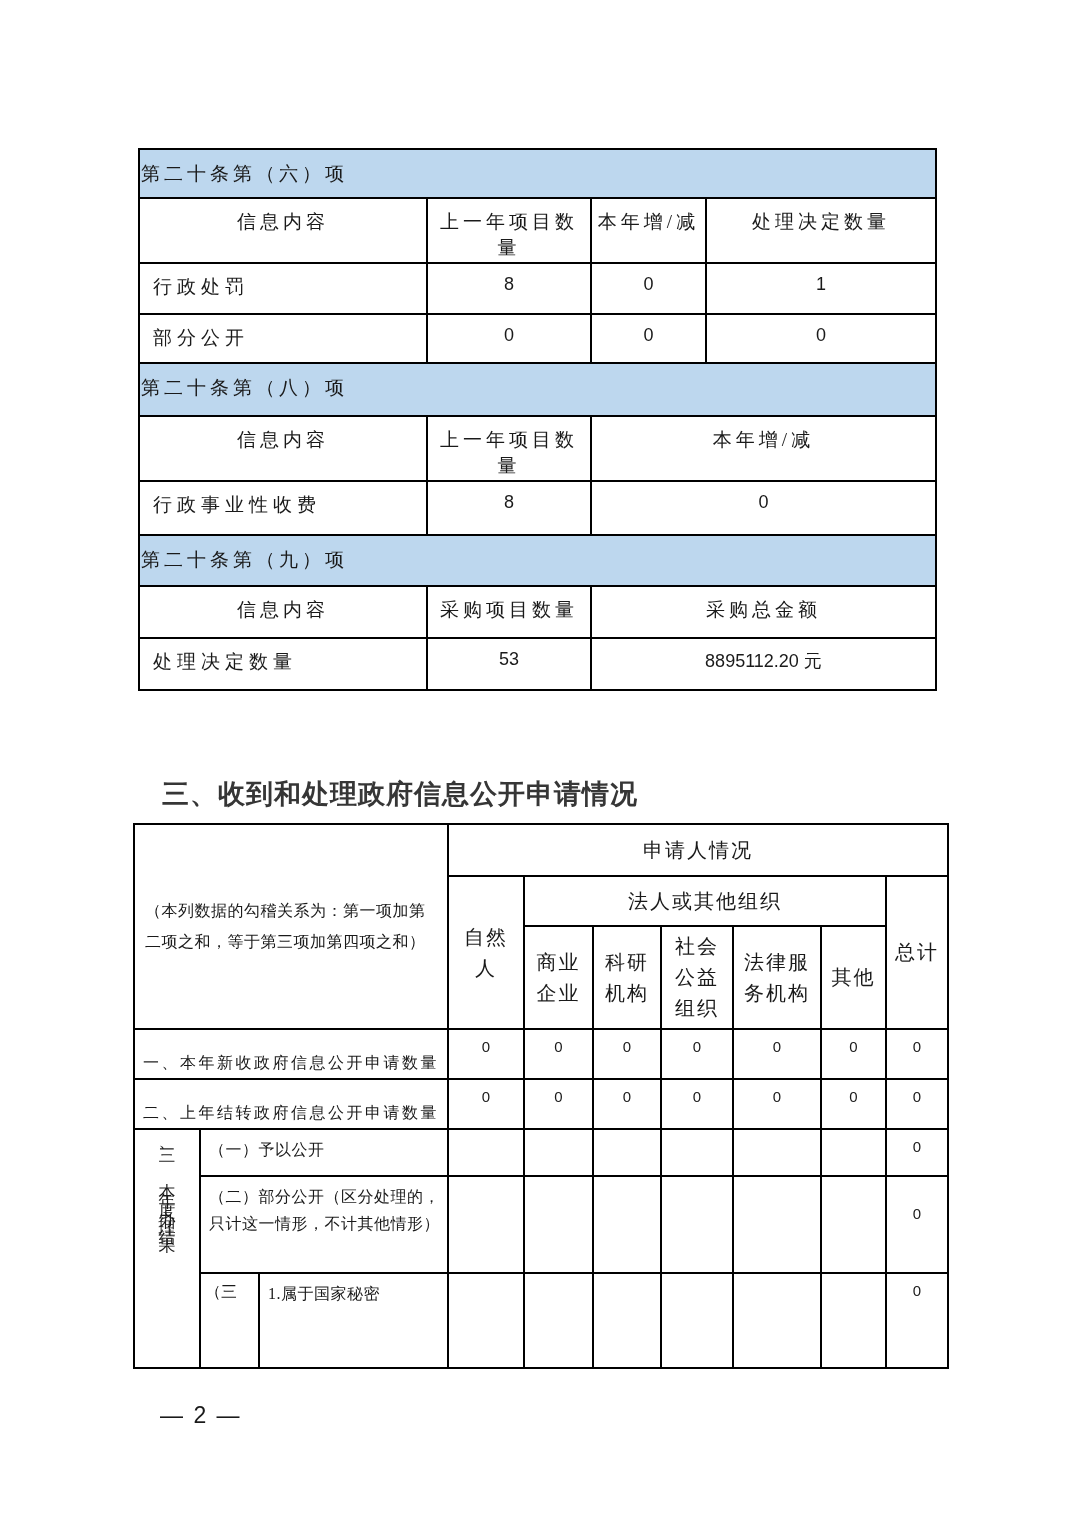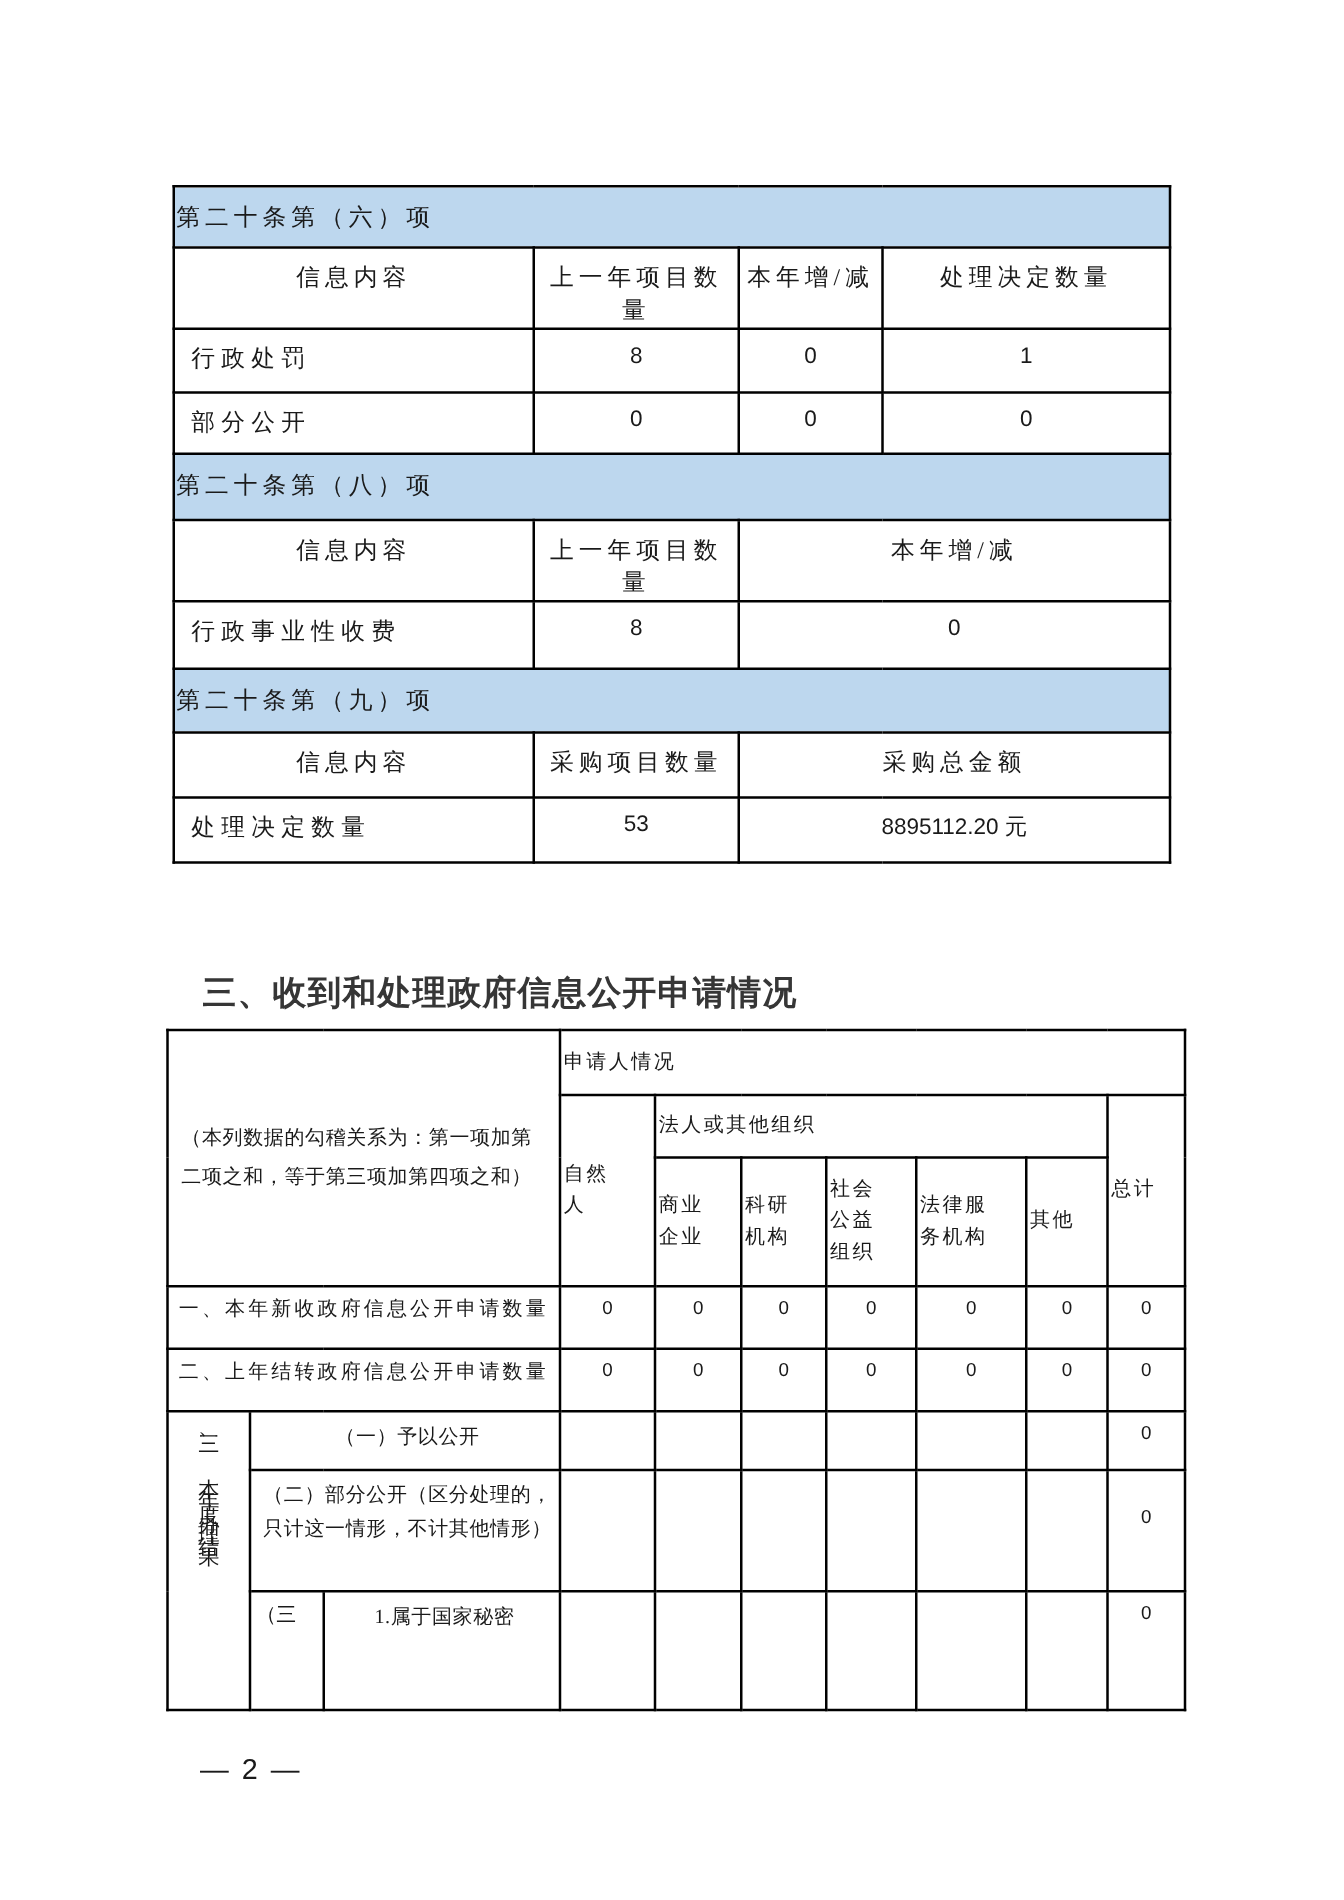--- a/index.html
+++ b/index.html
@@ -19,29 +19,29 @@
   .t1 .hd{text-align:center;font-size:19px;letter-spacing:4px;padding-top:10px;}
 
   
   .heading{position:absolute;left:162px;top:776px;font-family:"Liberation Sans","DejaVu Sans",sans-serif;
            font-weight:bold;font-size:27px;letter-spacing:1px;color:#363636;line-height:36px;}
 
   
   .t2{position:absolute;left:133px;top:823px;width:814px;border-collapse:collapse;
       table-layout:fixed;}
   .t2 td{border:2px solid #000;vertical-align:top;overflow:hidden;}
-  .t2 .hd{text-align:left;vertical-align:middle;font-size:16px;letter-spacing:2px;
+  .t2 .hd{text-align:center;vertical-align:middle;font-size:20px;letter-spacing:2px;
           white-space:pre-line;line-height:1.55;padding:4px 2px;}
   .t2 .note{vertical-align:middle;font-size:16px;letter-spacing:0.5px;line-height:1.9;
             padding:0 6px 0 10px;}
-  .t2 .rlbl{font-size:16px;letter-spacing:2.5px;padding:7px 4px 0 8px;white-space:nowrap;}
+  .t2 .rlbl{font-size:16px;letter-spacing:2.5px;padding:23px 4px 0 8px;white-space:nowrap;}
   .t2 .num{font-family:"Liberation Sans","DejaVu Sans",sans-serif;font-size:15px;
            text-align:center;padding-top:8px;}
   .t2 .num.mid{padding-top:28px;}
-  .t2 .glbl{font-size:16px;letter-spacing:0.5px;line-height:1.7;padding:6px 4px 0 8px;text-align:center;}
+  .t2 .glbl{font-size:16px;letter-spacing:0.5px;line-height:1.7;padding:6px 4px 0 8px;}
   .t2 .gpre{font-size:16px;padding:8px 0 0 4px;}
   .t2 .vt{vertical-align:top;}
   .vtext{writing-mode:vertical-lr;text-orientation:upright;font-size:17px;
          letter-spacing:9px;margin:4px auto 0;}
 
   
   .footer{position:absolute;left:160px;top:1402px;font-family:"Liberation Sans","DejaVu Sans",sans-serif;
           font-size:23px;color:#1a1a1a;letter-spacing:2px;}
 </style>
 </head>

